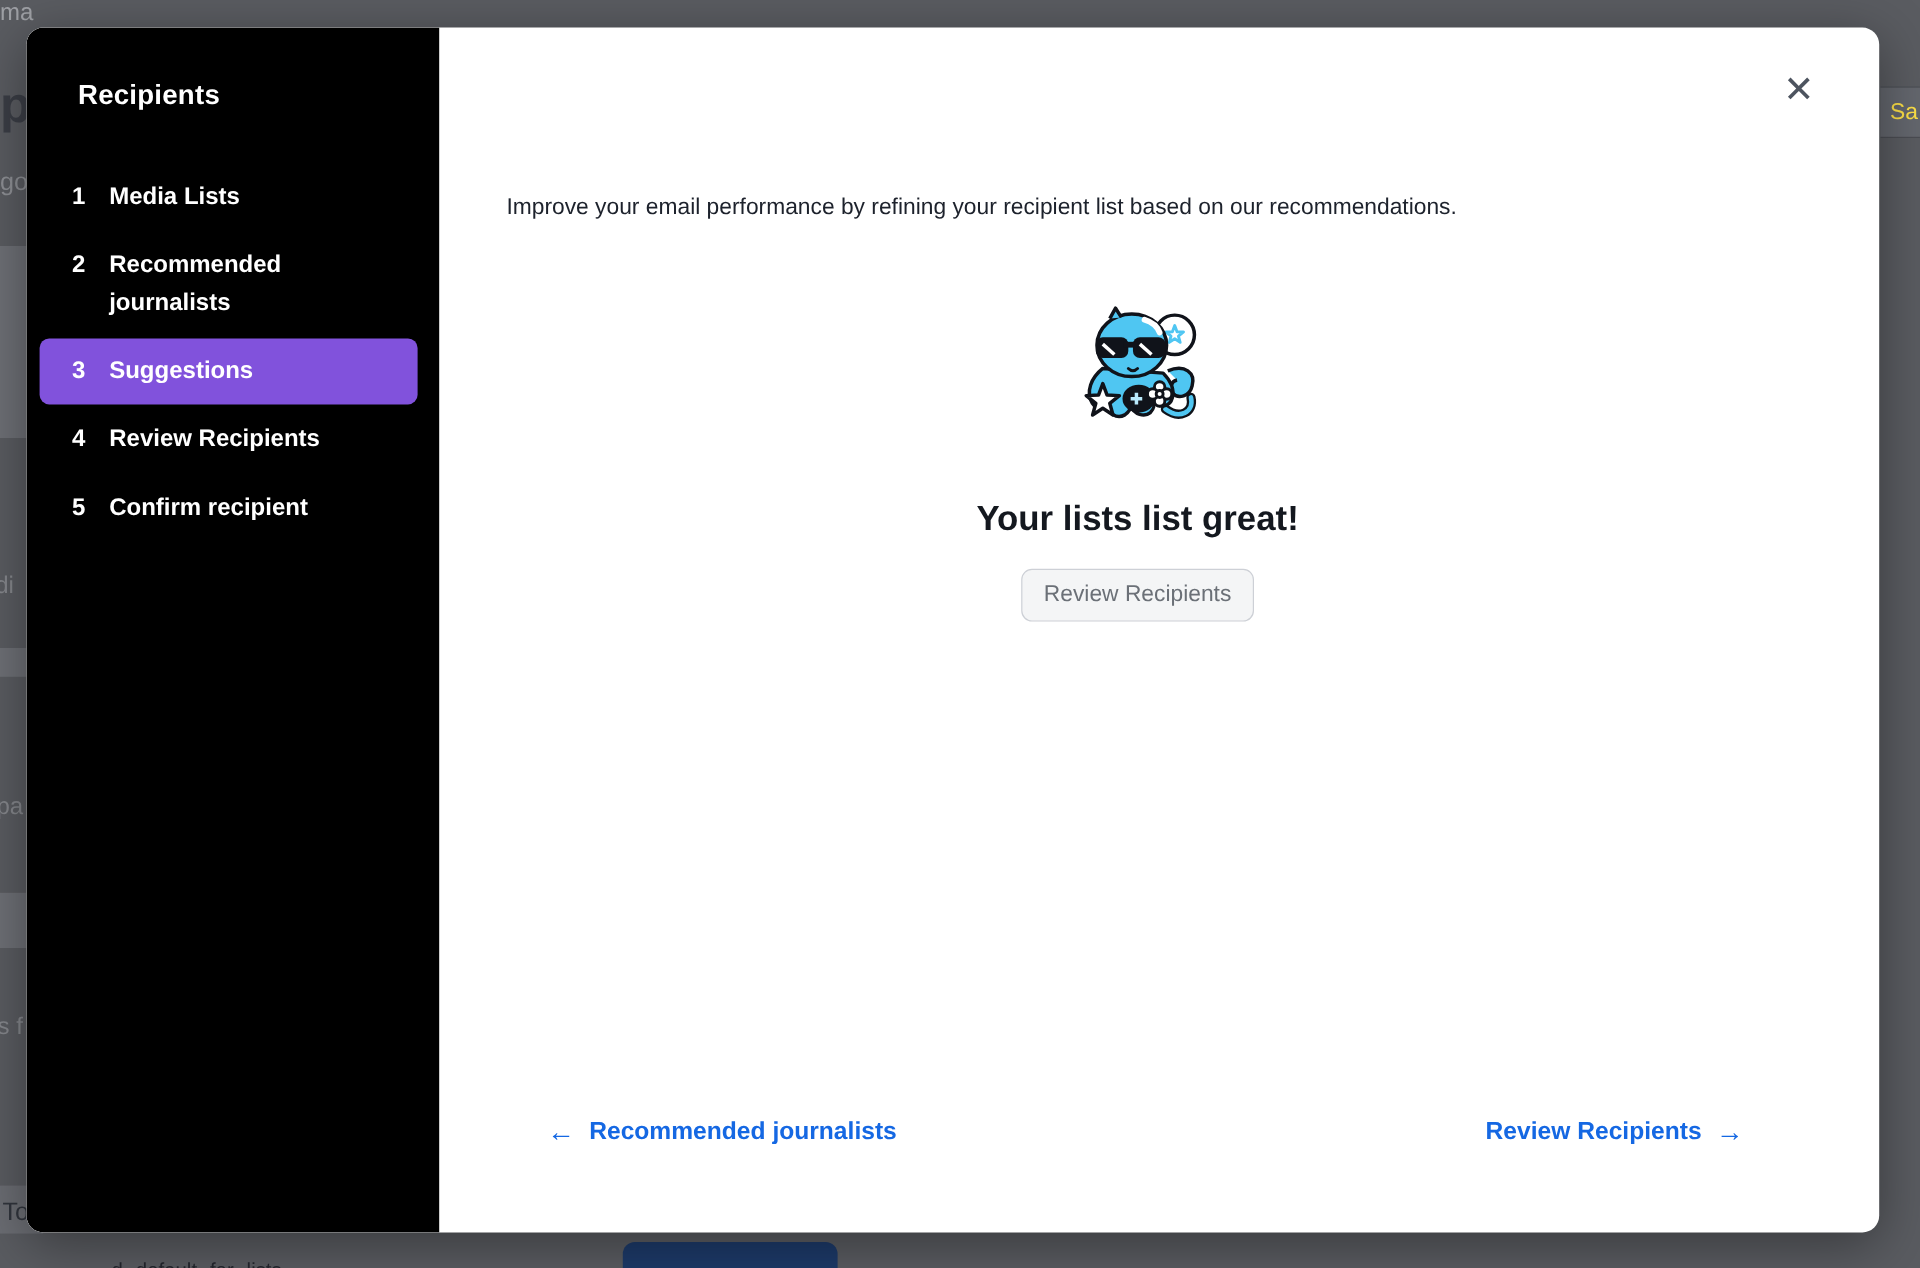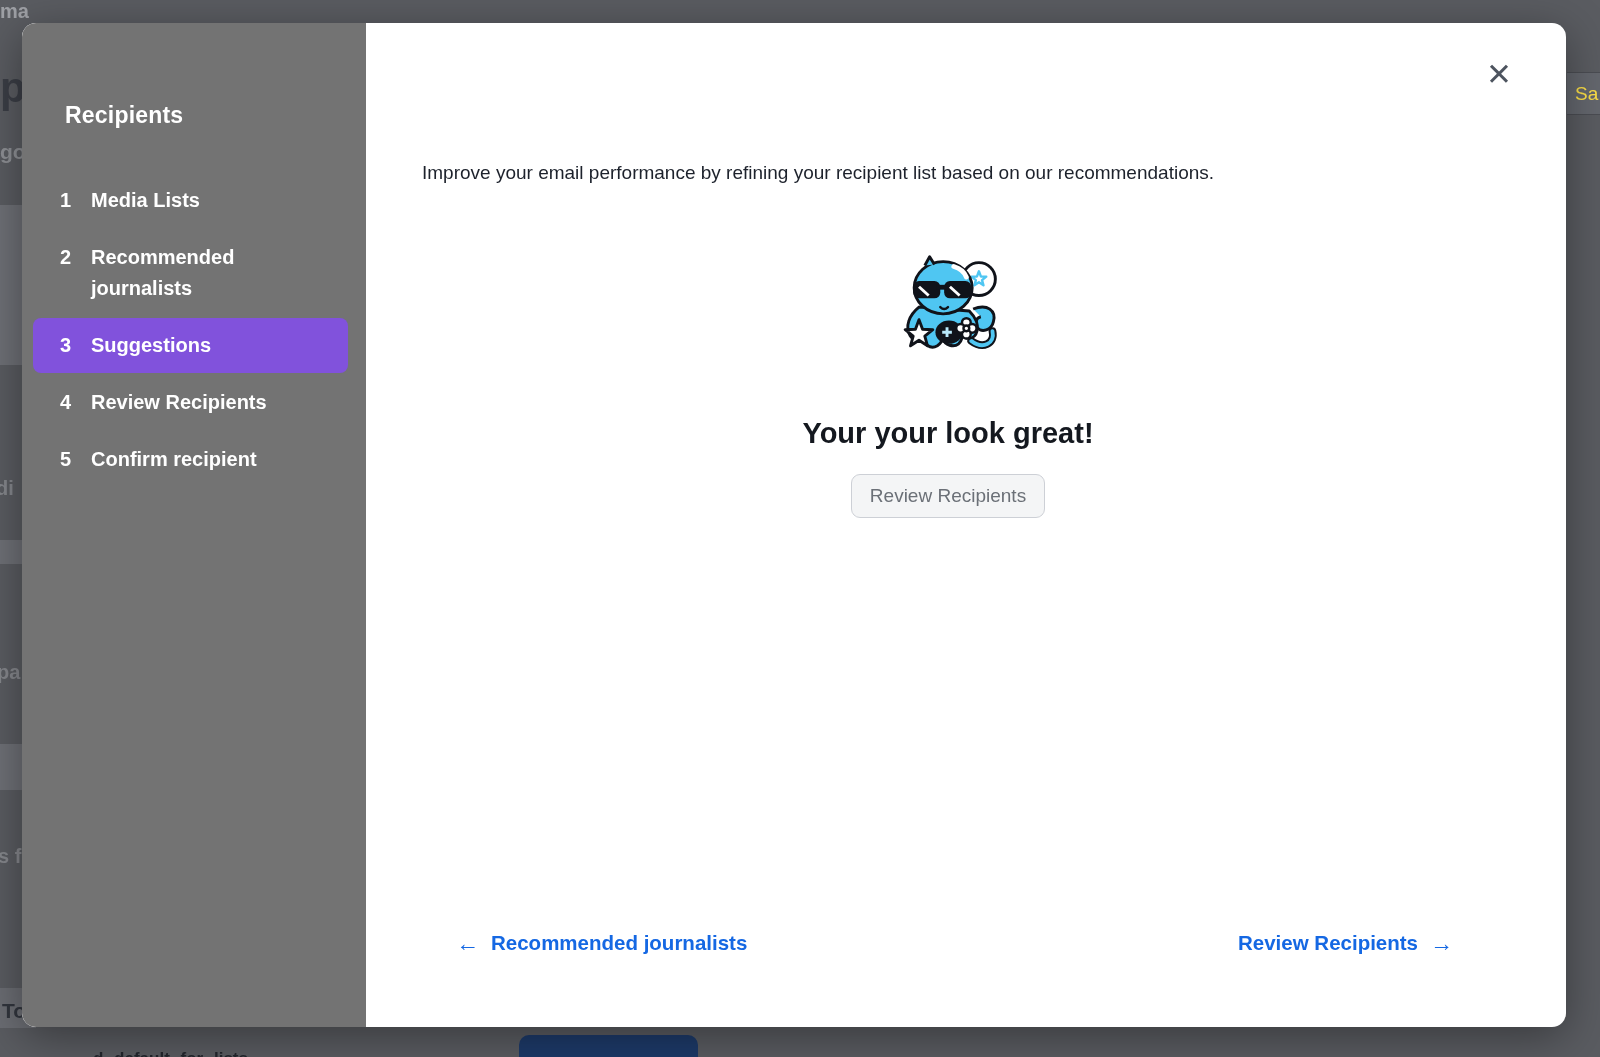--- a/index.html
+++ b/index.html
@@ -5,21 +5,21 @@
   * { margin:0; padding:0; box-sizing:border-box; }
   html,body { background:#3a3b3f; }
   body { font-family:"Liberation Sans", sans-serif; }
 
   .screen {
     position:relative; width:1600px; height:1057px;
     overflow:hidden; background:#5a5c61;
   }
 
   
-  .bg-frag { position:absolute; white-space:nowrap;font-weight:bold; }
+  .bg-frag { position:absolute; white-space:nowrap; }
   .frag-ma   { left:0;   top:26;   font-size:20px; color:#9fa1a6; }
   .frag-pa-big{ left:-3; top:64px; font-size:42px; font-weight:bold; color:#3b3e46; letter-spacing:-1px; }
   .frag-go   { left:0;   top:140px; font-size:21px; color:#8e9095; }
   .frag-di   { left:-4px; top:477px; font-size:20px; color:#85878c; }
   .frag-pa2  { left:-3px; top:661px; font-size:20px; color:#85878c; }
   .frag-sf   { left:-2px; top:845px; font-size:20px; color:#85878c; }
   .bg-box { position:absolute; background:#6e7076; }
   .box1 { left:0; top:205px; width:22px; height:160px; }
   .box2 { left:0; top:540px; width:22px; height:24px; }
   .box3 { left:0; top:744px; width:22px; height:46px; }
@@ -39,22 +39,22 @@
   
   .modal {
     position:absolute; left:22px; top:23px; width:1544px; height:1004px;
     background:#ffffff; border-radius:14px;
     box-shadow:0 10px 45px rgba(0,0,0,.38);
     display:flex; overflow:hidden;
   }
 
   
   .sidebar {
-    width:344px; flex:0 0 344px; background:#737373;
-    border-radius:14px 0 0 14px; padding-top:79px; color:#fff;
+    width:344px; flex:0 0 344px; background:#000000;
+    border-radius:14px 0 0 14px; padding-top:43px; color:#fff;
   }
   .sidebar-title {
     font-size:23px; font-weight:bold; margin:0 0 44px 43px; letter-spacing:.2px;
   }
   .steps { list-style:none; }
   .step {
     display:flex; margin:0 18px 2px 11px; padding:12px 14px 12px 27px;
     border-radius:8px; font-size:20px; font-weight:bold; line-height:31px;
     cursor:pointer;
   }
@@ -186,21 +186,21 @@
           <g fill="#ffffff" stroke="#10131a" stroke-width="2.5">
             <circle cx="79" cy="74" r="4.5"></circle>
             <circle cx="85" cy="80" r="4.5"></circle>
             <circle cx="79" cy="86" r="4.5"></circle>
             <circle cx="73" cy="80" r="4.5"></circle>
             <circle cx="79" cy="80" r="3"></circle>
           </g>
 
           <polygon points="30,71 33.7,80.9 44.3,81.4 36,88 38.8,98.1 30,92.3 21.2,98.1 24,88 15.7,81.4 26.3,80.9" fill="#ffffff" stroke="#10131a" stroke-width="3" stroke-linejoin="round"></polygon>
         </svg>
-        <h3 class="empty-heading">Your your look great!</h3>
+        <h3 class="empty-heading">Your lists list great!</h3>
         <button class="empty-btn">Review Recipients</button>
       </div>
 
       <div class="modal-footer">
         <a class="nav-link back">
           <span class="arr">←</span>
           <span>Recommended journalists</span>
         </a>
         <a class="nav-link next">
           <span>Review Recipients</span>

